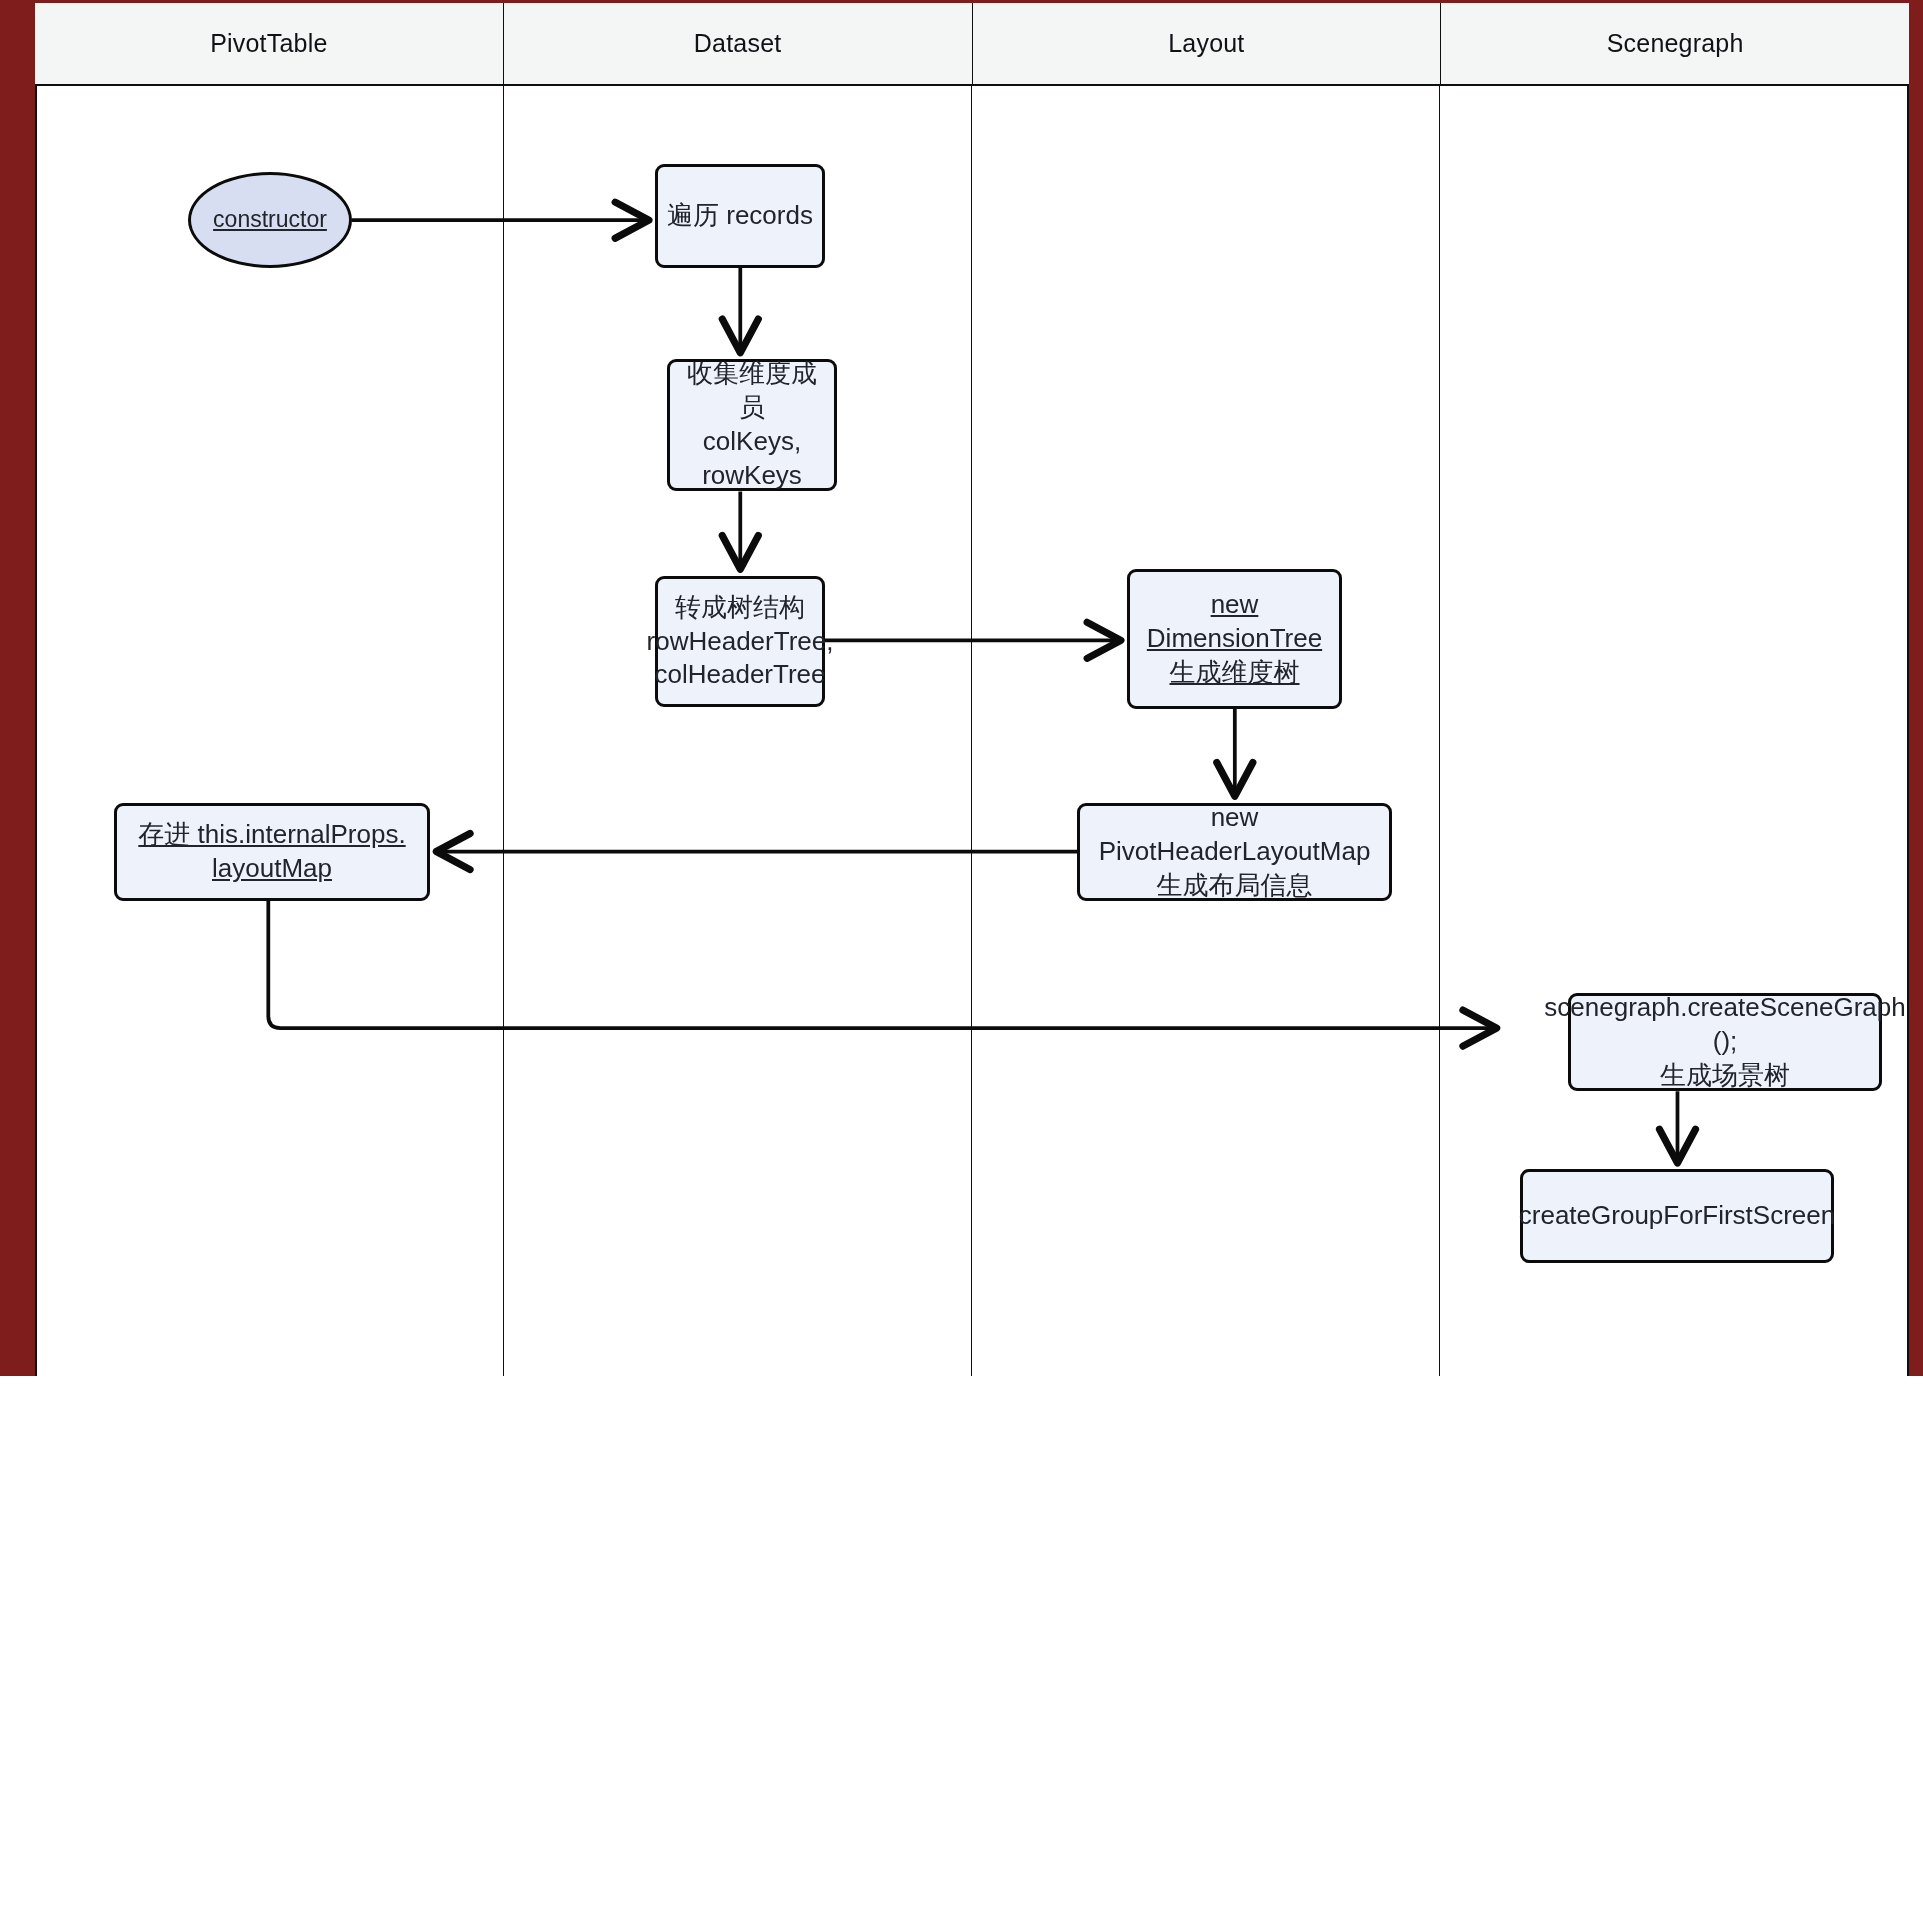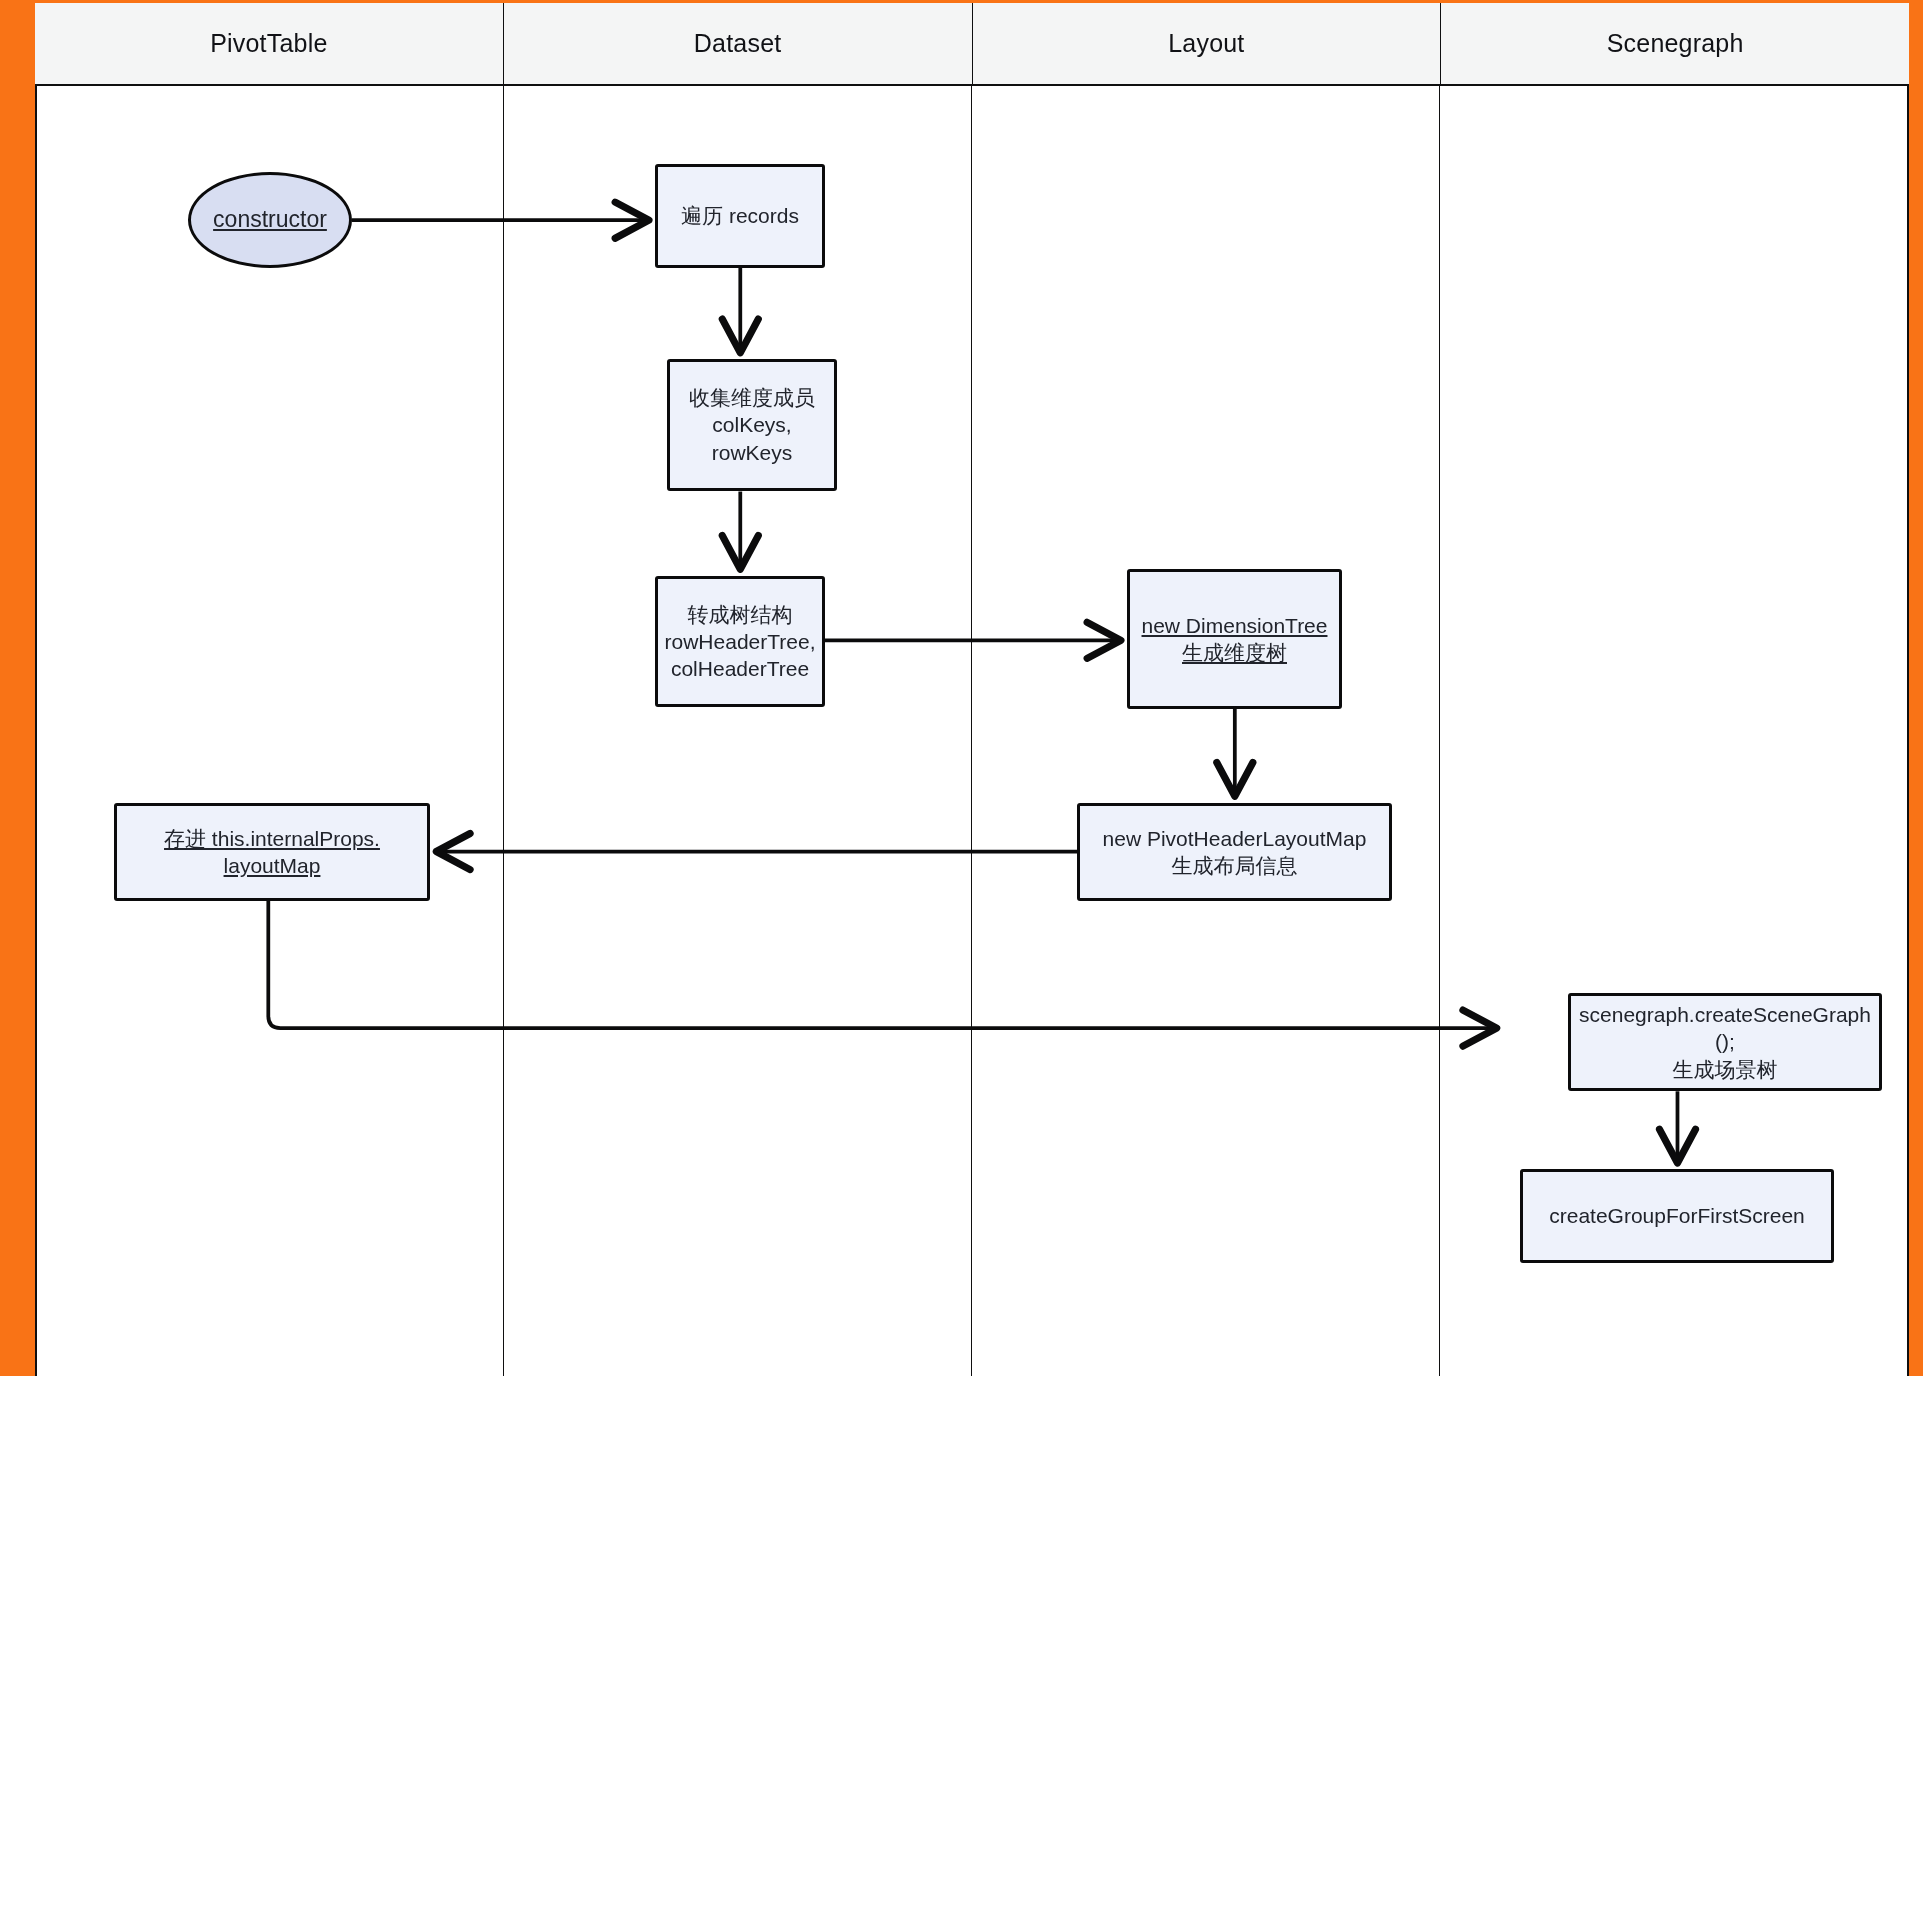--- a/index.html
+++ b/index.html
@@ -1,21 +1,21 @@
 <!DOCTYPE html>
 <html style="font-size:12px"><head>
 <meta charset="utf-8">
 <style>
   html,body{margin:0;padding:0;background:#ffffff;}
   body{
     width:1924px;height:1924px;
     font-family:"Liberation Sans","DejaVu Sans",sans-serif;
     -webkit-font-smoothing:antialiased;
   }
-  #stage{position:relative;width:1924px;height:1376px;background:#f97316;overflow:hidden;}
+  #stage{position:relative;width:1924px;height:1376px;background:#7f1d1d;overflow:hidden;}
 
   
   .lane-frame{
     position:absolute;
     left:35px;top:3px;width:1874px;height:1392px;
     border:2.3px solid #0f0f10;
     box-sizing:border-box;
     background:#ffffff;
   }
   .lane-header-row{
@@ -38,25 +38,25 @@
     position:absolute;top:3px;width:0;height:1392px;
     border-left:1.5px solid #0f0f10;
   }
 
   
   .node{
     position:absolute;
     box-sizing:border-box;
     background:#eef2fb;
     border:3px solid #0b0b0c;
-    border-radius:3px;
+    border-radius:9px;
     display:flex;align-items:center;justify-content:center;
     text-align:center;
     color:#21242c;
-    font-size:21px;
+    font-size:26px;
     line-height:1.30;
     white-space:pre-line;
     padding:4.5px 7.5px;
   }
   .node.start{
     background:#d8def2;
     border-radius:50% / 50%;
     border-width:3.8px;
   }
 

